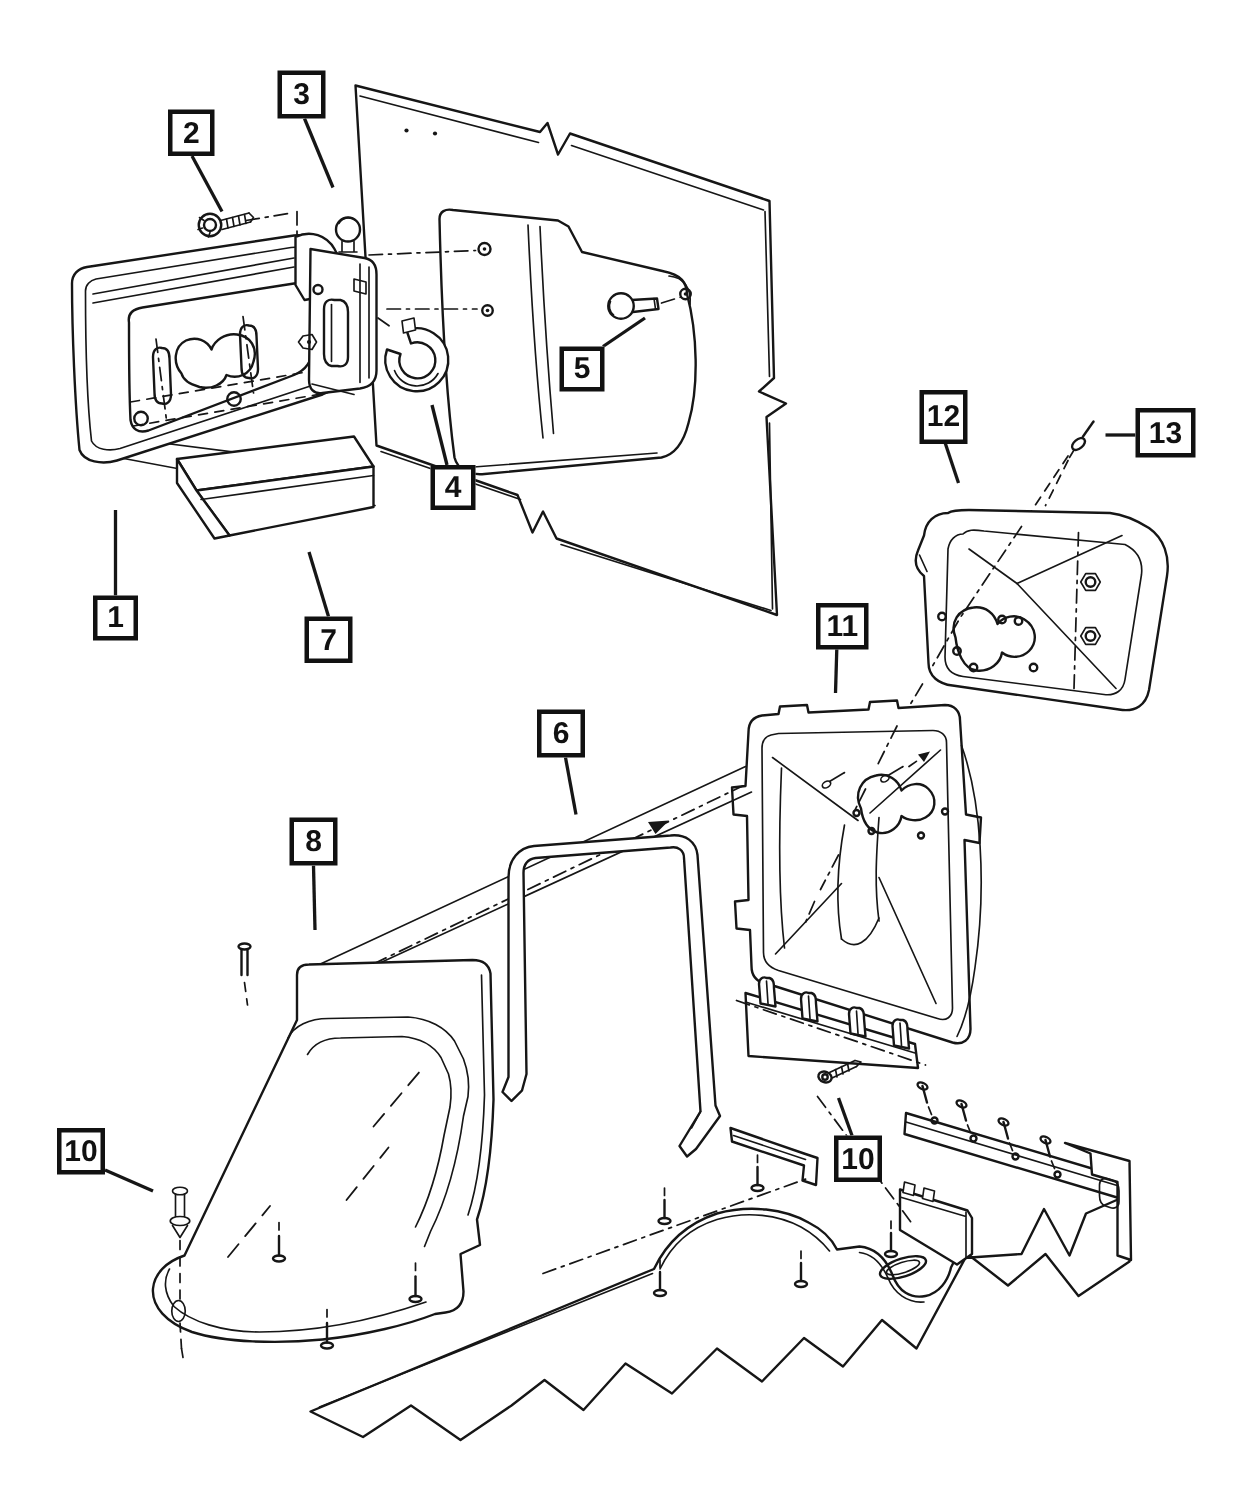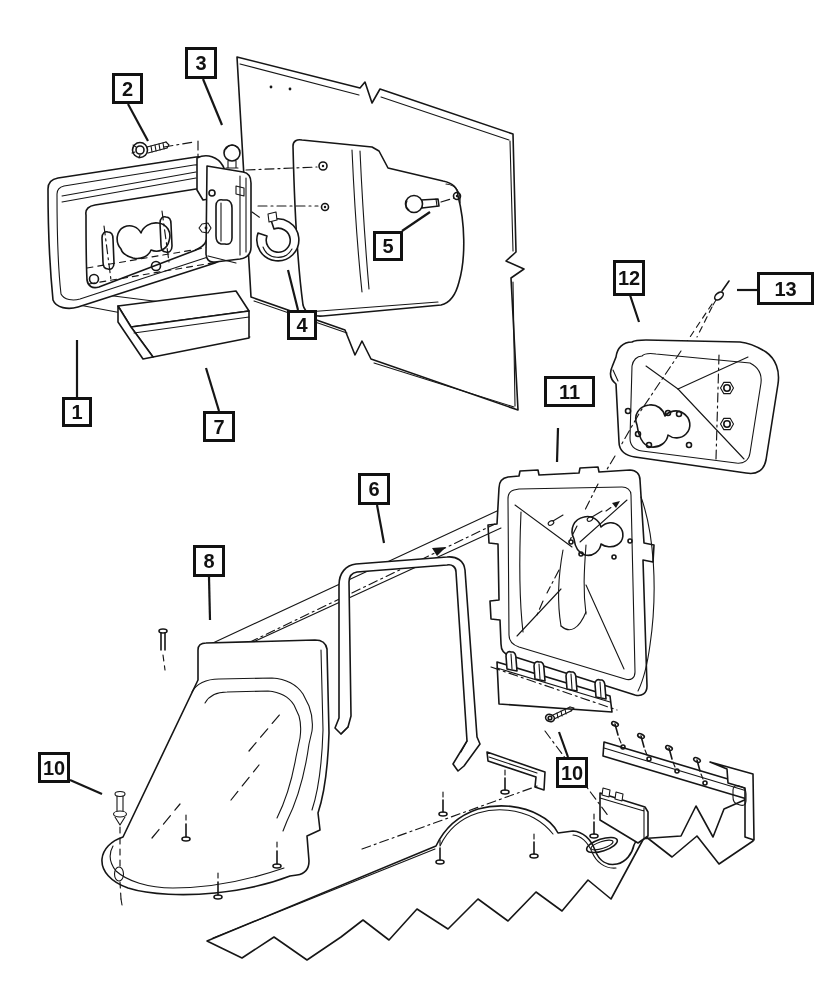--- a/index.html
+++ b/index.html
@@ -381,17 +381,17 @@
       <div class="callout" style="left: 62px; top: 397px; width: 30px; height: 30px;">1</div>
       <div class="callout" style="left: 112px; top: 73px; width: 31px; height: 31px;">2</div>
       <div class="callout" style="left: 185px; top: 47px; width: 32px; height: 32px;">3</div>
       <div class="callout" style="left: 287px; top: 310px; width: 30px; height: 30px;">4</div>
       <div class="callout" style="left: 373px; top: 231px; width: 30px; height: 30px;">5</div>
       <div class="callout" style="left: 358px; top: 473px; width: 32px; height: 32px;">6</div>
       <div class="callout" style="left: 203px; top: 411px; width: 32px; height: 31px;">7</div>
       <div class="callout" style="left: 193px; top: 545px; width: 32px; height: 32px;">8</div>
       <div class="callout" style="left: 38px; top: 752px; width: 32px; height: 31px;">10</div>
       <div class="callout" style="left: 556px; top: 757px; width: 32px; height: 31px;">10</div>
-      <div class="callout" style="left: 544px; top: 376px; width: 51px; height: 31px;">11</div>
+      <div class="callout" style="left: 544px; top: 402px; width: 35px; height: 31px;">11</div>
       <div class="callout" style="left: 613px; top: 260px; width: 32px; height: 36px;">12</div>
-      <div class="callout" style="left: 757px; top: 272px; width: 57px; height: 33px;">13</div>
+      <div class="callout" style="left: 757px; top: 272px; width: 40px; height: 33px;">13</div>
     </div>
 </div>
 
 </body></html>

